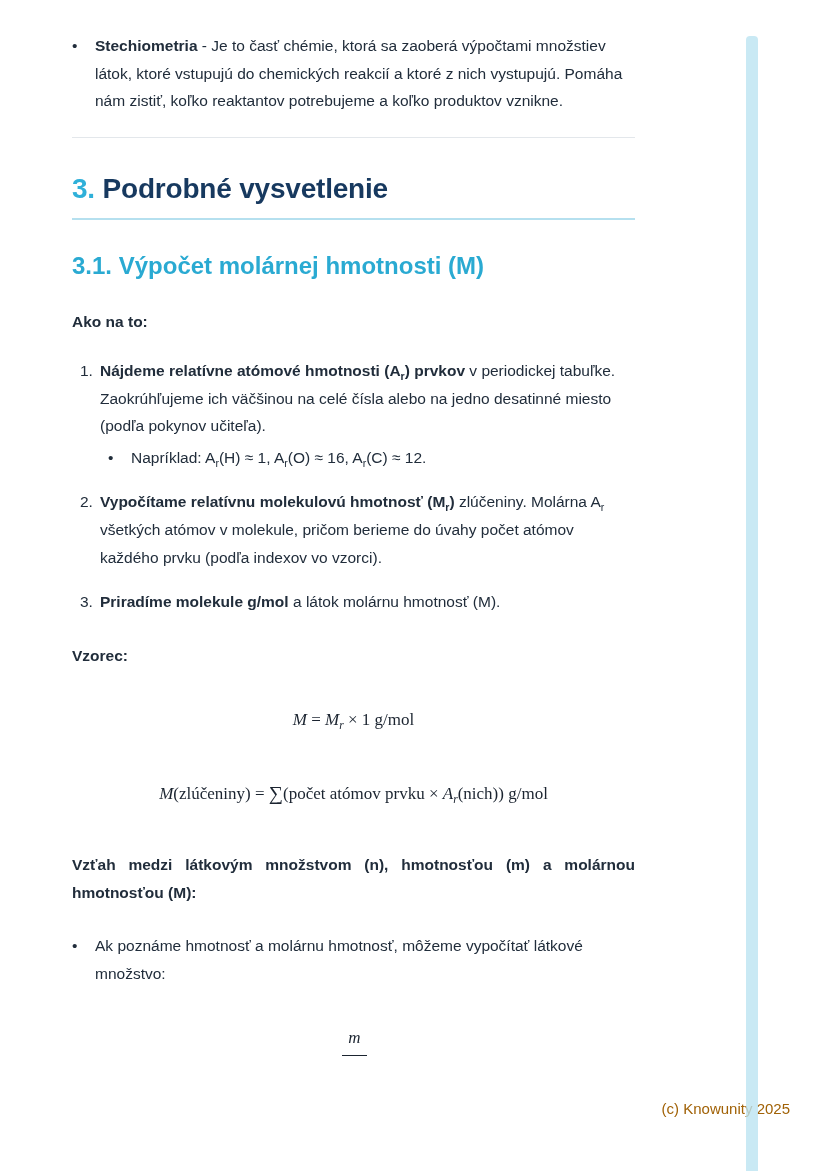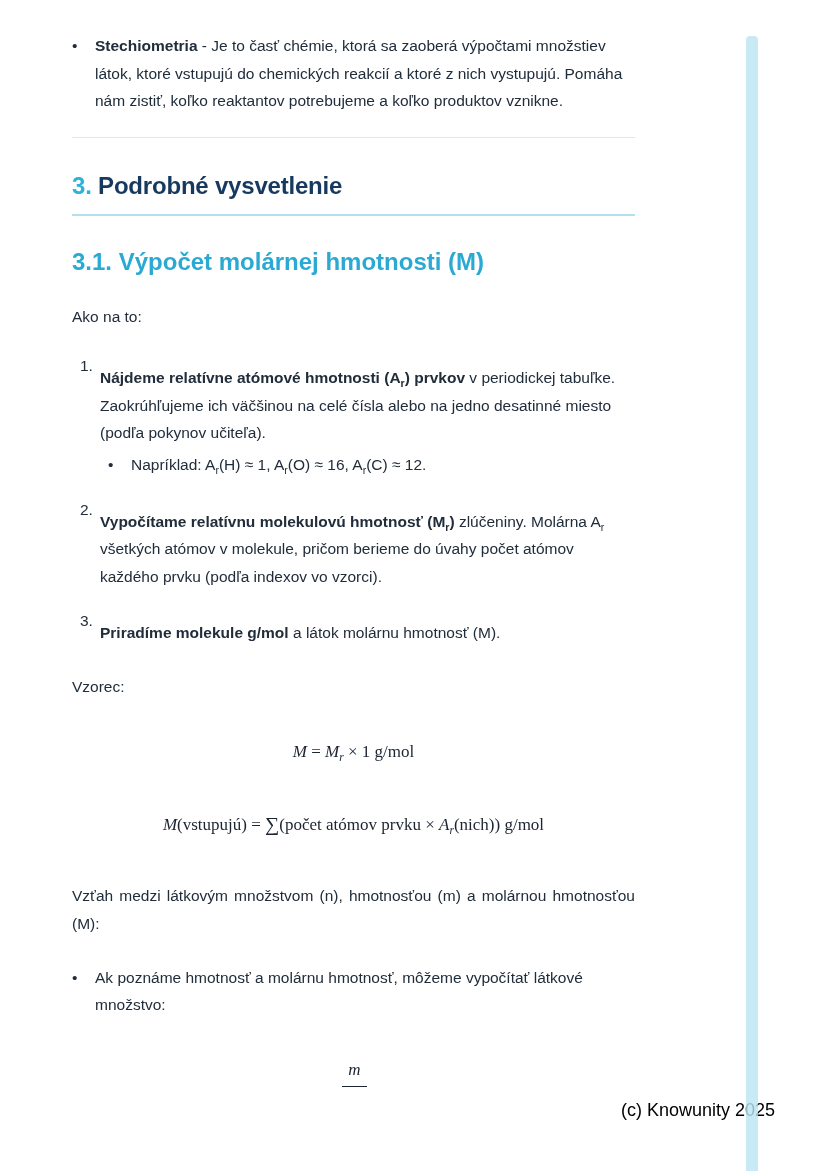--- a/index.html
+++ b/index.html
@@ -34,21 +34,21 @@
   
   .divider {
     border: none;
     border-top: 1px solid #e3e7eb;
     margin-top: 22px;
   }
 
   
   h1 {
     margin-top: 34px;
-    font-size: 24px;
+    font-size: 28px;
     line-height: 1.2;
     font-weight: 700;
     letter-spacing: -0.2px;
   }
   .h1-num { color: #2fb0d9; }
   .h1-title { color: #17395f; }
   .h1-underline {
     height: 2px;
     background: #b5e0ef;
     margin-top: 13px;
@@ -56,28 +56,28 @@
   h2 {
     margin-top: 30px;
     font-size: 24px;
     line-height: 1.3;
     font-weight: 700;
     color: #2aaad2;
   }
 
   .para { margin-top: 22px; }
   .justify { text-align: justify; }
-  .label-bold { margin-top: 26px; font-weight: 400; }
+  .label-bold { margin-top: 26px; font-weight: 700; }
 
   
   .steps { margin-top: 22px; padding-left: 8px; }
   .step { display: flex; margin-bottom: 17px; }
   .step:last-child { margin-bottom: 0; }
   .step-number { flex: 0 0 20px; }
-  .step-body { flex: 1; margin-top: 12px; }
+  .step-body { flex: 1; }
   .sub-bullets { margin-top: 4px; padding-left: 8px; }
 
   
   .formula {
     margin: 36px 0 40px 0;
     text-align: center;
     font-family: Liberation Serif, serif;
     font-size: 17px;
     color: #1b2430;
   }
@@ -89,42 +89,42 @@
     flex-direction: column;
     text-align: center;
     vertical-align: middle;
     margin-left: 2px;
   }
   .frac-num {
     padding: 0 6px 1px 6px;
     border-bottom: 1.3px solid #1b2430;
   }
 
-  .relation { margin-top: 12px; font-weight: 400; }
+  .relation { margin-top: 12px; font-weight: 700; }
   .amount-bullet-wrap { margin-top: 26px; }
 
   
   .edge-bar {
     position: absolute;
     left: 746px;
     top: 36px;
     bottom: 0;
     width: 12px;
     background: rgba(188, 227, 241, 0.8);
     border-radius: 4px 4px 0 0;
     z-index: 2;
   }
 
   
   .footer {
     position: absolute;
     top: 1100px;
-    right: 53px;
-    font-size: 18px;
-    color: #000000;
+    right: 38px;
+    font-size: 15px;
+    color: #a16207;
     z-index: 1;
   }
 </style>
 </head>
 <body>
 
 <div class="page">
 
   <div class="content">
 
@@ -172,21 +172,21 @@
         </div>
       </div>
 
     </div>
 
     <p class="label-bold">Vzorec:</p>
 
     <div class="formula"><span class="var">M</span><span> = </span><span class="var">M</span><sub class="var">r</sub><span> × 1 g/mol</span></div>
 
 
-    <div class="formula"><span class="var">M</span><span>(vstupujú) = </span><span class="sum-symbol">∑</span><span>(počet atómov prvku × </span><span class="var">A</span><sub class="var">r</sub><span>(nich)) g/mol</span></div>
+    <div class="formula"><span class="var">M</span><span>(zlúčeniny) = </span><span class="sum-symbol">∑</span><span>(počet atómov prvku × </span><span class="var">A</span><sub class="var">r</sub><span>(nich)) g/mol</span></div>
 
     <p class="relation justify">Vzťah medzi látkovým množstvom (n), hmotnosťou (m) a molárnou hmotnosťou (M):</p>
 
     <div class="amount-bullet-wrap">
       <div class="bullet-row">
         <span class="bullet-marker">•</span>
         <div>Ak poznáme hmotnosť a molárnu hmotnosť, môžeme vypočítať látkové množstvo:</div>
       </div>
     </div>
 

